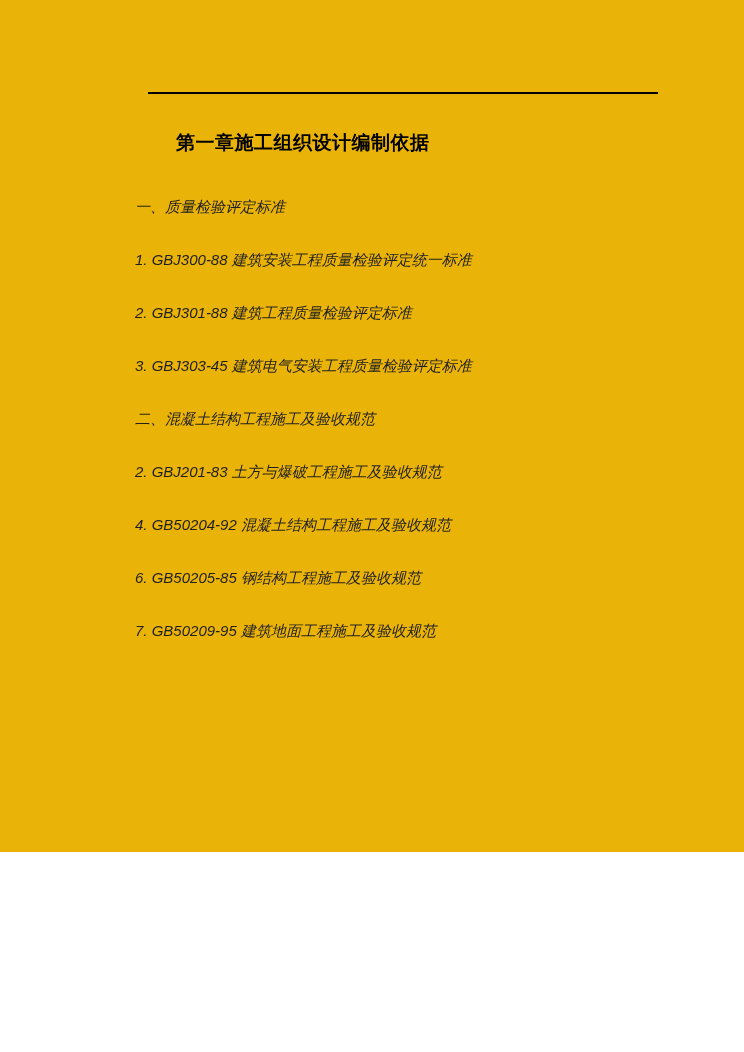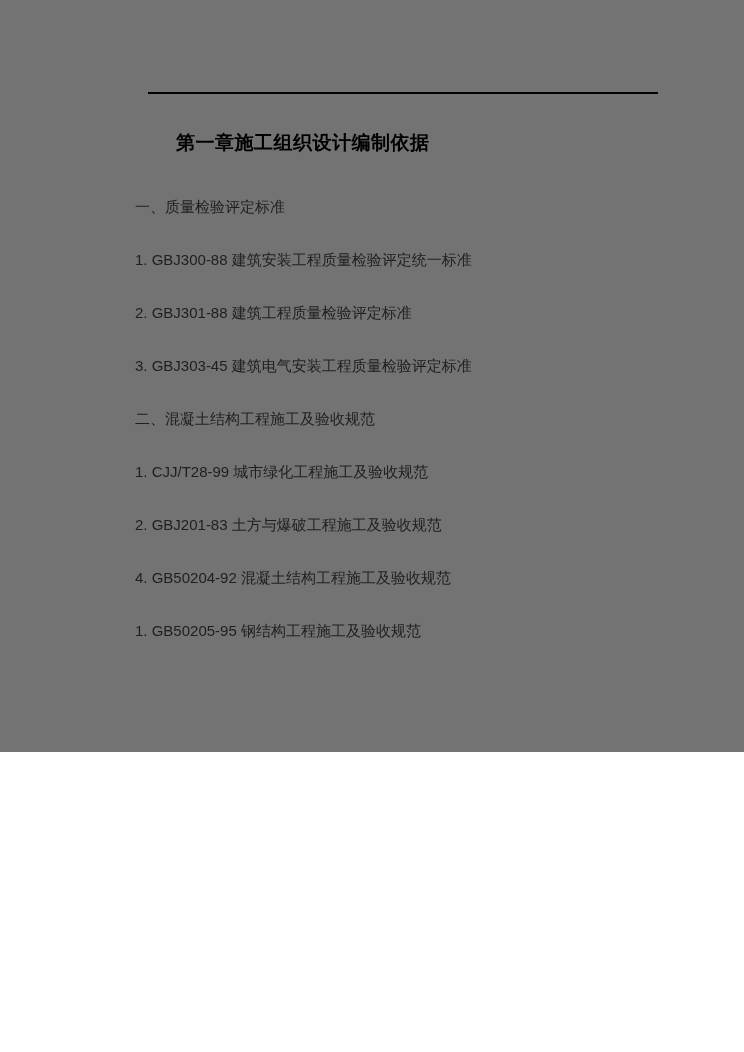--- a/index.html
+++ b/index.html
@@ -3,22 +3,22 @@
 <meta charset="utf-8">
 <style>
   html, body {
     margin: 0;
     padding: 0;
     background: #ffffff;
   }
   .page {
     position: relative;
     width: 744px;
-    height: 752px;
-    background: #737373;
+    height: 852px;
+    background: #eab308;
     overflow: hidden;
     font-family: "Liberation Sans", "DejaVu Sans", sans-serif;
   }
   .header-rule {
     position: absolute;
     left: 148px;
     top: 92px;
     width: 510px;
     height: 2px;
     background: #000000;
@@ -32,20 +32,21 @@
     font-weight: bold;
     color: #000000;
     letter-spacing: 0.5px;
     white-space: nowrap;
   }
   .doc-body {
     position: absolute;
     left: 135px;
     top: 199px;
     right: 60px;
+    font-style: italic;
   }
   .doc-body p {
     margin: 0 0 37px 0;
     height: 16px;
     line-height: 16px;
     font-size: 15px;
     color: #1f1f1f;
     white-space: nowrap;
   }
 </style>
@@ -63,27 +64,27 @@
     <p>一、质量检验评定标准</p>
 
     <p>1. GBJ300-88 建筑安装工程质量检验评定统一标准</p>
 
     <p>2. GBJ301-88 建筑工程质量检验评定标准</p>
 
     <p>3. GBJ303-45 建筑电气安装工程质量检验评定标准</p>
 
     <p>二、混凝土结构工程施工及验收规范</p>
 
-    <p>1. CJJ/T28-99 城市绿化工程施工及验收规范</p>
 
     <p>2. GBJ201-83 土方与爆破工程施工及验收规范</p>
 
 
     <p>4. GB50204-92 混凝土结构工程施工及验收规范</p>
 
 
-    <p>1. GB50205-95 钢结构工程施工及验收规范</p>
+    <p>6. GB50205-85 钢结构工程施工及验收规范</p>
 
+    <p>7. GB50209-95 建筑地面工程施工及验收规范</p>
 
 
 
   </div>
 </div>
 
 </body></html>

